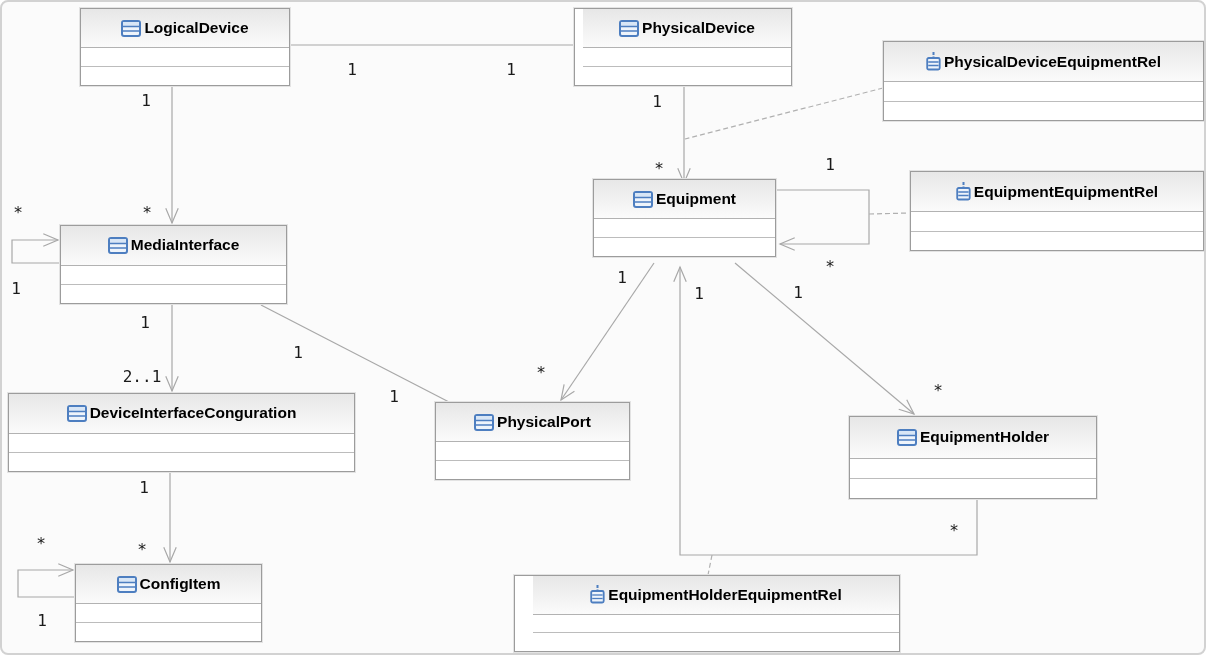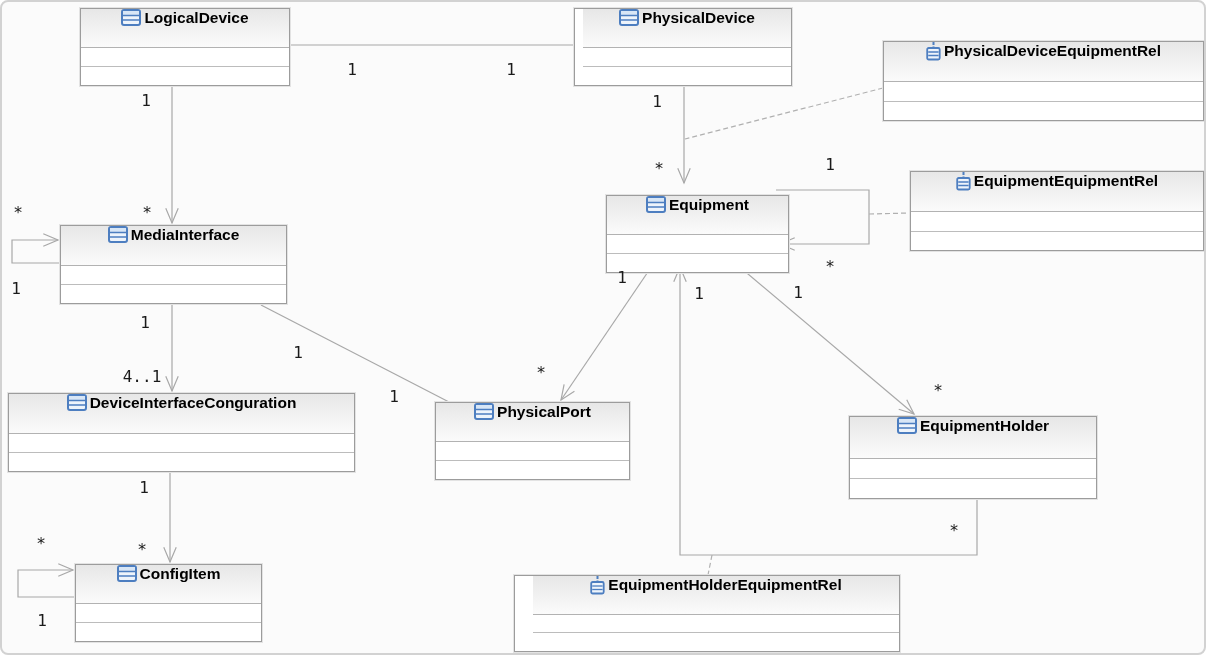--- a/index.html
+++ b/index.html
@@ -24,21 +24,21 @@
     flex-direction: column;
     background: #ffffff;
     border: 1px solid #9c9c9c;
     outline: 1px solid #e3e3e3;
     box-sizing: border-box;
     box-shadow: 1px 1px 0 #cfcfcf;
   }
   .uml-class-title {
     flex: 0 0 50%;
     display: flex;
-    align-items: flex-start;
+    align-items: center;
     justify-content: center;
     gap: 3px;
     background: linear-gradient(#e7e7e7, #fbfbfb);
     border-bottom: 1px solid #b2b2b2;
     white-space: nowrap;
     overflow: hidden;
   }
   .uml-class-name {
     font-weight: bold;
     font-size: 15.5px;
@@ -126,21 +126,21 @@
             <rect x="1.2" y="6" width="12.5" height="11.5" rx="1.5" fill="#eef4fb" stroke="#4d7ec0" stroke-width="1.8"></rect>
             <line x1="2.2" y1="10" x2="12.6" y2="10" stroke="#4d7ec0" stroke-width="1.3"></line>
             <line x1="2.2" y1="13.5" x2="12.6" y2="13.5" stroke="#4d7ec0" stroke-width="1.3"></line>
           </svg>
         </span>
       <span class="uml-class-name">PhysicalDeviceEquipmentRel</span>
     </div>
     <div class="uml-compartment"></div>
     <div class="uml-compartment"></div>
   </div>
-    <div class="uml-class" style="left: 591px; top: 193px; width: 183px; height: 78px; margin-left: 13px;">
+    <div class="uml-class" style="left: 591px; top: 177px; width: 183px; height: 78px;">
     <div class="uml-class-title">
       <span class="uml-icon">
           <svg width="20" height="17" viewBox="0 0 20 17">
             <rect x="1" y="1" width="18" height="15" rx="2" fill="#eef4fb" stroke="#4d7ec0" stroke-width="2"></rect>
             <rect x="2" y="2" width="16" height="4" fill="#d8e6f6"></rect>
             <line x1="2" y1="6.5" x2="18" y2="6.5" stroke="#4d7ec0" stroke-width="1.5"></line>
             <line x1="2" y1="11" x2="18" y2="11" stroke="#4d7ec0" stroke-width="1.5"></line>
           </svg>
         </span>
       <span class="uml-class-name">Equipment</span>
@@ -253,21 +253,21 @@
     <div class="uml-compartment"></div>
     <div class="uml-compartment"></div>
   </div>
     <span class="mult-label" style="left: 350px; top: 68px;">1</span>
     <span class="mult-label" style="left: 509px; top: 68px;">1</span>
     <span class="mult-label" style="left: 144px; top: 99px;">1</span>
     <span class="mult-label" style="left: 145px; top: 211px;">*</span>
     <span class="mult-label" style="left: 16px; top: 211px;">*</span>
     <span class="mult-label" style="left: 14px; top: 287px;">1</span>
     <span class="mult-label" style="left: 143px; top: 321px;">1</span>
-    <span class="mult-label" style="left: 140px; top: 375px;">4..1</span>
+    <span class="mult-label" style="left: 140px; top: 375px;">2..1</span>
     <span class="mult-label" style="left: 296px; top: 351px;">1</span>
     <span class="mult-label" style="left: 392px; top: 395px;">1</span>
     <span class="mult-label" style="left: 142px; top: 486px;">1</span>
     <span class="mult-label" style="left: 140px; top: 548px;">*</span>
     <span class="mult-label" style="left: 39px; top: 542px;">*</span>
     <span class="mult-label" style="left: 40px; top: 619px;">1</span>
     <span class="mult-label" style="left: 655px; top: 100px;">1</span>
     <span class="mult-label" style="left: 657px; top: 167px;">*</span>
     <span class="mult-label" style="left: 828px; top: 163px;">1</span>
     <span class="mult-label" style="left: 828px; top: 265px;">*</span>

